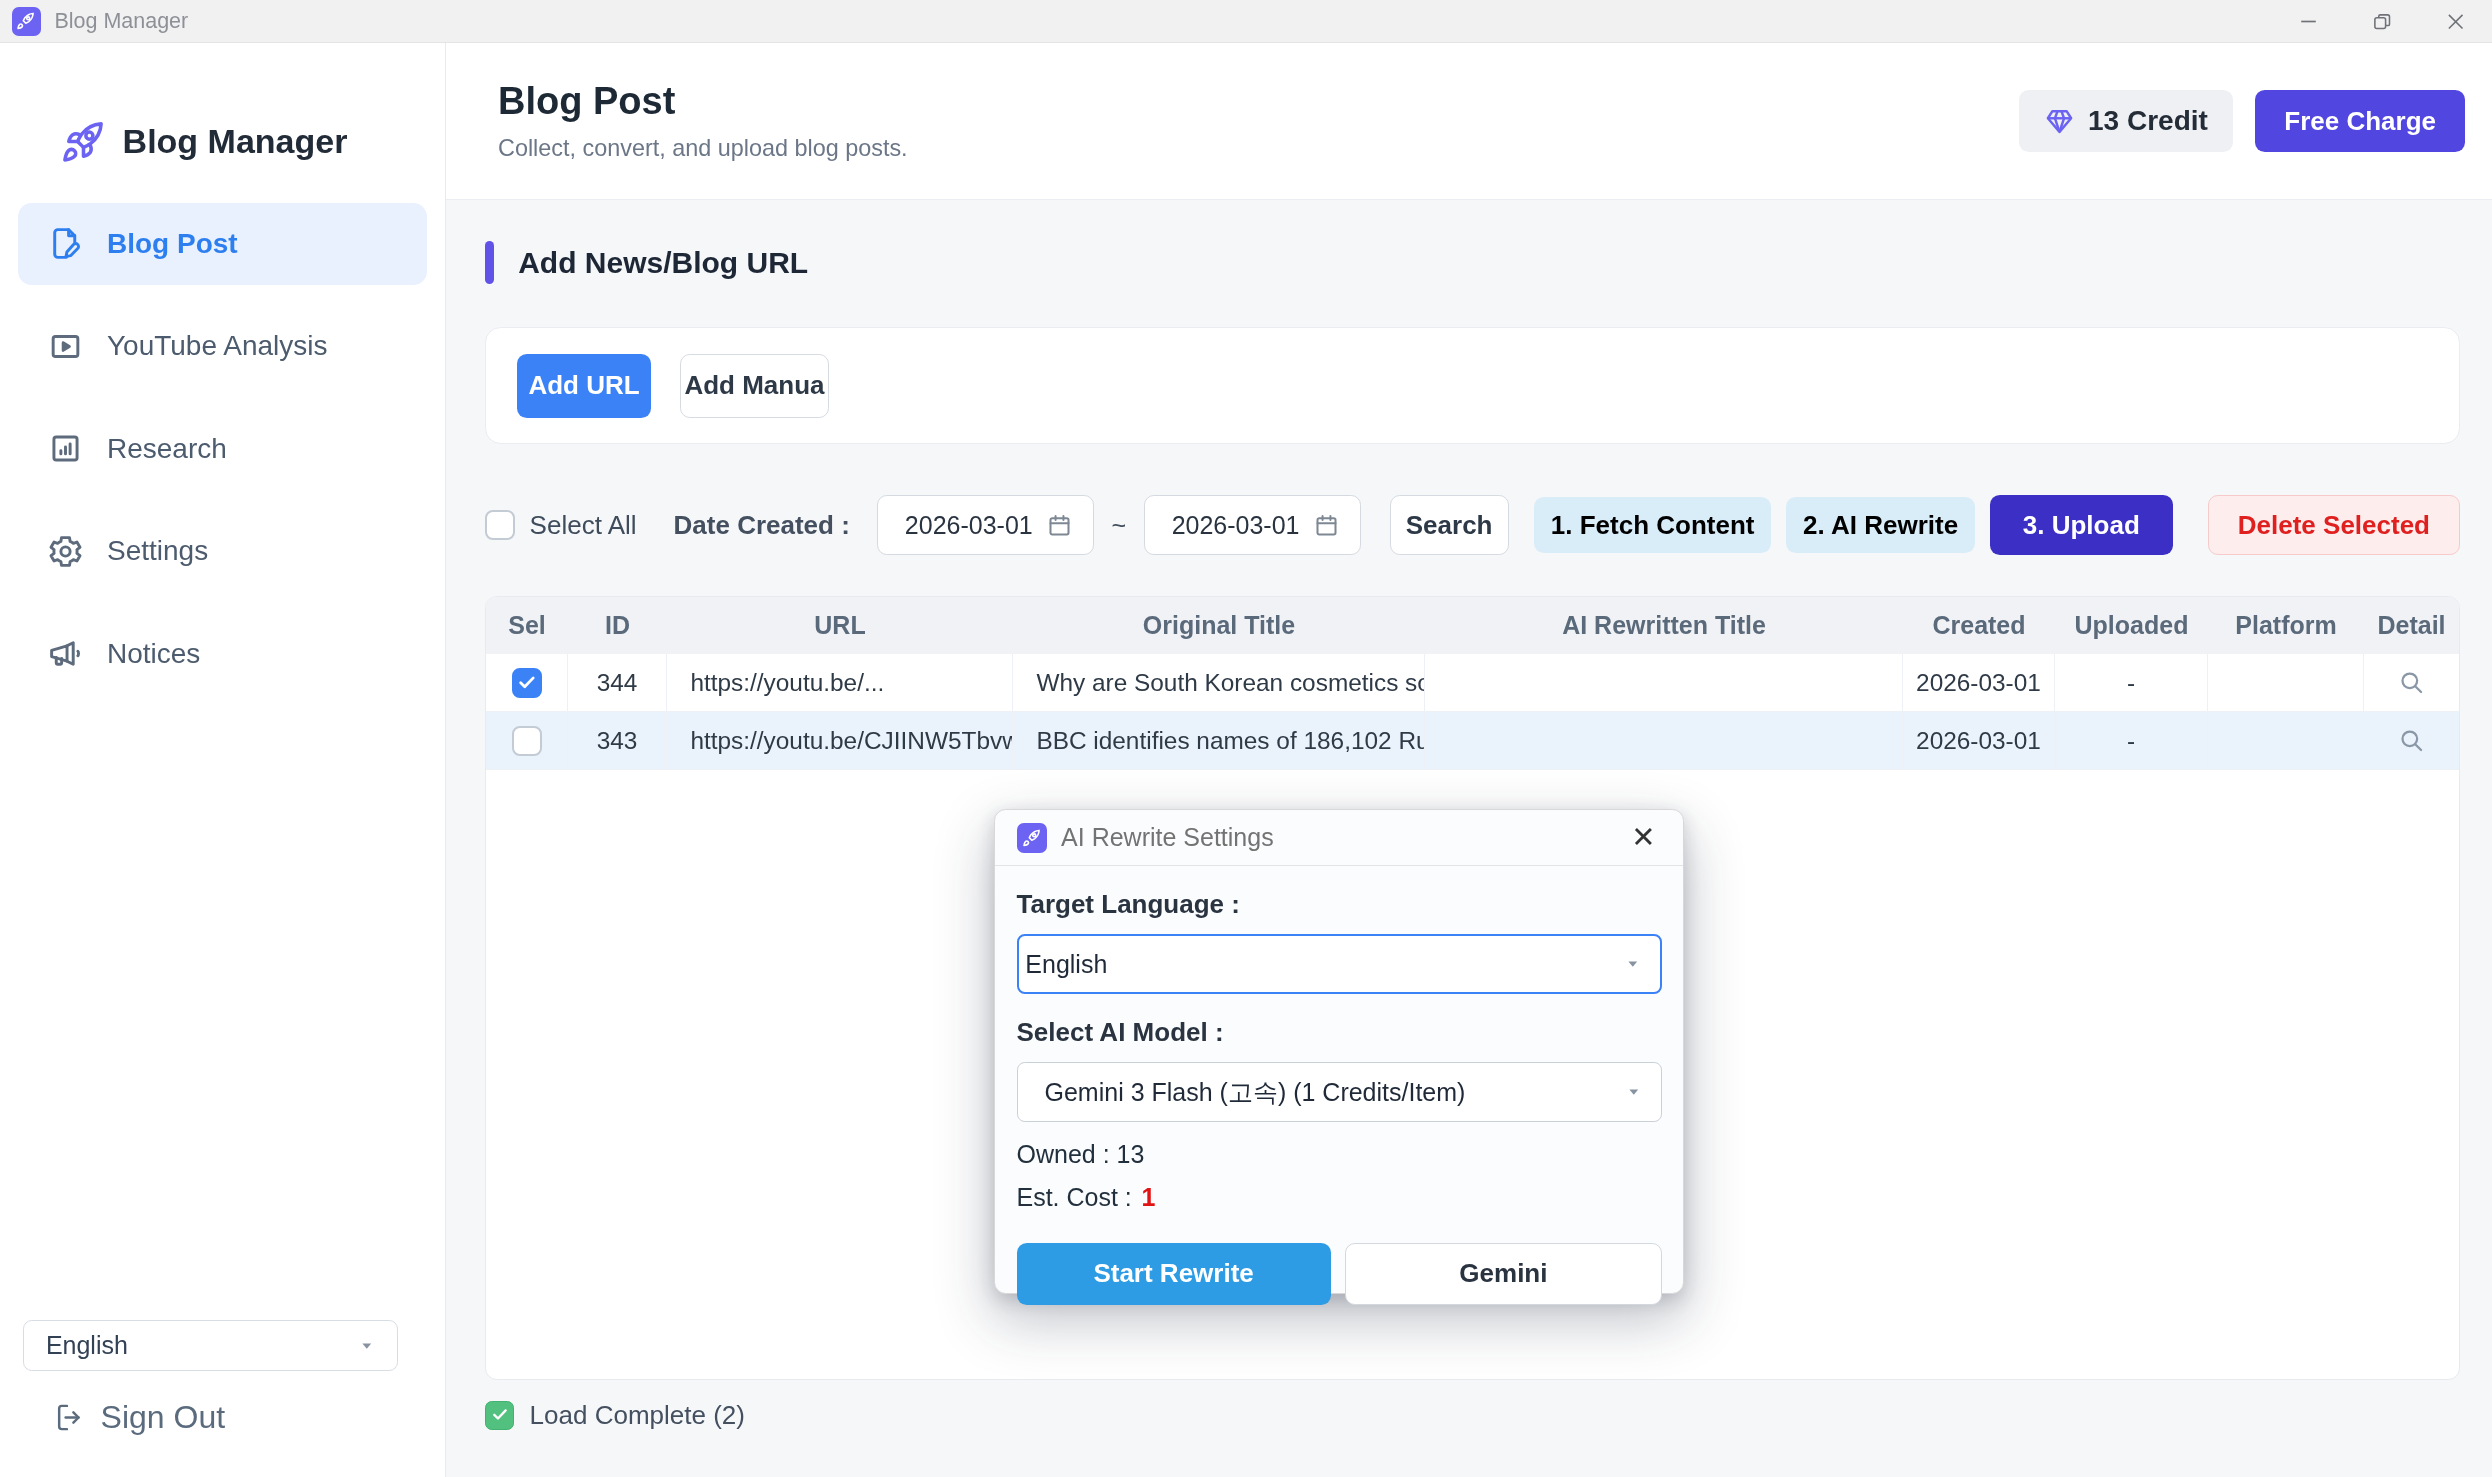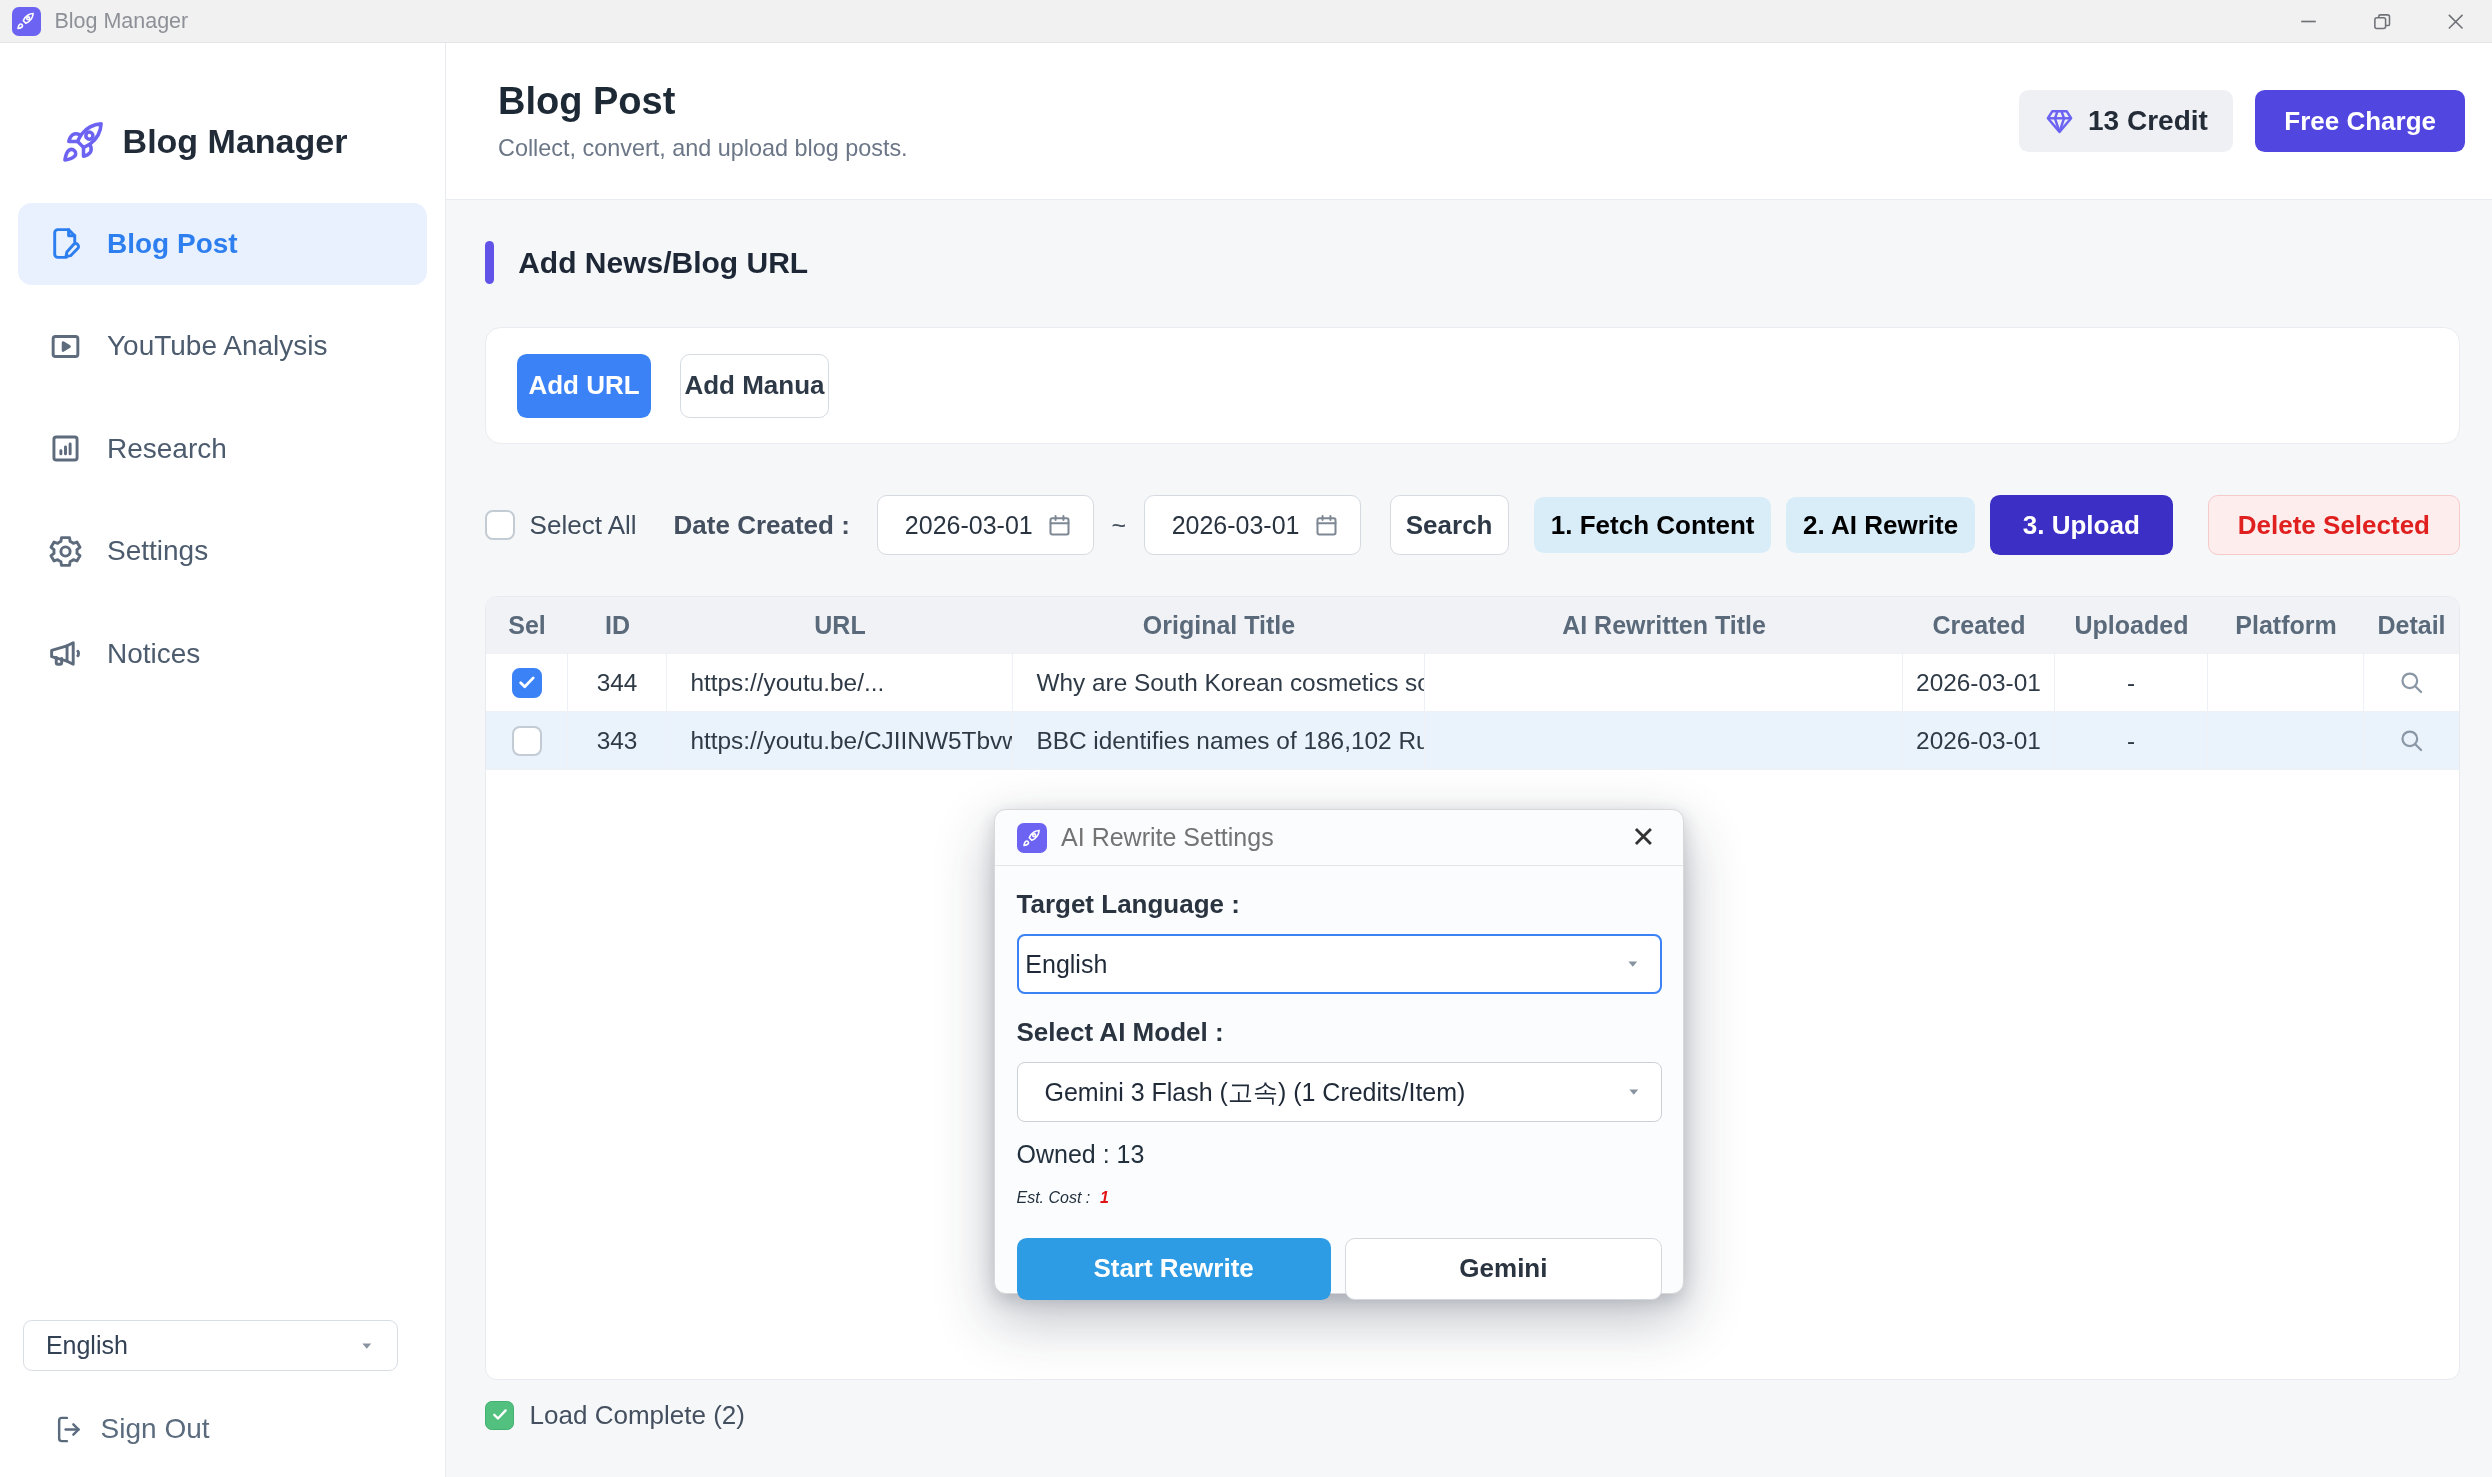--- a/index.html
+++ b/index.html
@@ -36,22 +36,22 @@
   }
   .nav-item .nv-ico{width:37px;height:37px;flex:0 0 auto;display:flex;}
   .nav-item.active{background:#e9f1fe;color:#2d7ff0;font-weight:bold;}
   .side-bottom-select{
     position:absolute;left:23.4px;bottom:107px;width:375px;height:51px;
     border:1px solid #d8dde4;border-radius:8.8px;background:#fff;
     display:flex;align-items:center;padding:0 21.5px;font-size:25px;color:#334155;
   }
   .side-bottom-select .caret{margin-left:auto;}
   .signout{
-    position:absolute;left:54px;bottom:33px;display:flex;align-items:center;gap:15.6px;
-    color:#5b6b7e;font-size:28px;
+    position:absolute;left:54px;bottom:42px;display:flex;align-items:center;gap:15.6px;
+    color:#5b6b7e;font-size:32px;
   }
   
   .main{position:absolute;left:446px;top:43px;width:2047px;height:1435px;}
   .main-header{
     height:157px;background:#ffffff;border-bottom:1px solid #e9ecf0;
     display:flex;align-items:center;justify-content:space-between;
     padding:0 28px 0 52px;
   }
   .mh-title{font-size:38px;font-weight:bold;color:#1e2936;}
   .mh-sub{font-size:23.4px;color:#6b7687;margin-top:11.7px;}
@@ -139,21 +139,21 @@
   .m-label{font-size:26px;font-weight:bold;color:#2a3340;}
   .m-select{
     height:60px;border-radius:7.8px;background:#fff;display:flex;align-items:center;
     font-size:25px;color:#1f2937;margin-top:13.7px;
   }
   .m-select .caret{margin-left:auto;margin-right:17.6px;}
   .m-select.lang{border:2.9px solid #3b82f6;padding:0 0 0 6.8px;}
   .m-select.model{border:1px solid #c9d0d8;padding:0 0 0 27px;margin-top:13.7px;}
   .m-label.second{display:block;margin-top:23.4px;}
   .owned-line{margin-top:17.6px;font-size:25px;color:#22303e;}
-  .cost-line{margin-top:20px;font-size:16px;color:#22303e;font-style:italic;}
+  .cost-line{margin-top:14px;font-size:25px;color:#22303e;}
   .cost-val{color:#e01414;font-weight:bold;margin-left:9.8px;}
   .modal-buttons{display:flex;gap:14.6px;margin-top:31px;}
   .start-btn{flex:1;height:62px;background:#2d9ce4;color:#fff;}
   .cancel-btn{flex:1;height:62px;background:#fff;border:1px solid #d3d8de;color:#2a3340;}
   svg{display:block;}
 </style>
 </head>
 <body>
 
 <div id="app">

